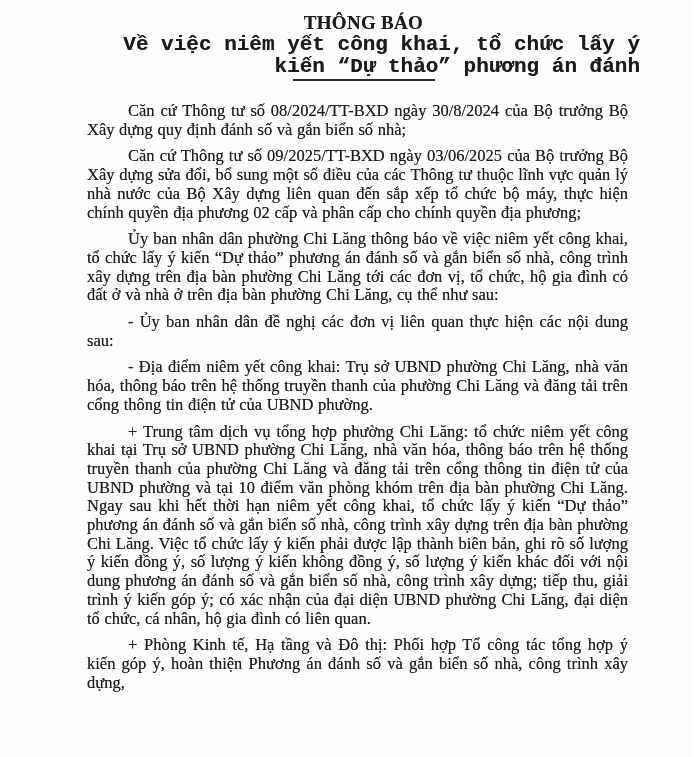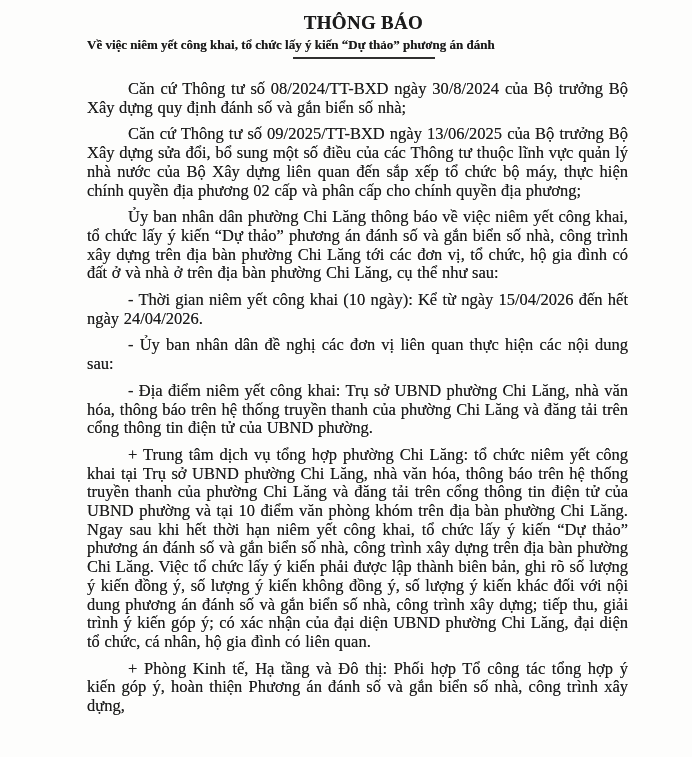--- a/index.html
+++ b/index.html
@@ -22,24 +22,25 @@
     padding: 12px 52px 0 87px; 
   }
   .doc-title {
     text-align: center;
     font-weight: bold;
     font-size: 19px;
     line-height: 22px;
     letter-spacing: 0.3px;
   }
   .doc-subtitle {
-    text-align: left;
+    text-align: right;
     font-weight: bold;
-    font-size: 13px;
+    font-size: 21px;
     line-height: 22px;
+    font-family: Liberation Mono, monospace;
   }
   .title-underline {
     width: 142px;
     height: 2px;
     background: #2f2f2f;
     margin: 1px auto 0 auto;
   }
   .doc-body {
     margin-top: 21px;
   }
@@ -59,23 +60,22 @@
   <div class="content">
 
     <div class="doc-title">THÔNG BÁO</div>
 
     <div class="doc-subtitle">Về việc niêm yết công khai, tổ chức lấy ý kiến “Dự thảo” phương án đánh</div>
 
     <div class="title-underline"></div>
 
     <div class="doc-body">
       <p>Căn cứ Thông tư số 08/2024/TT-BXD ngày 30/8/2024 của Bộ trưởng Bộ Xây dựng quy định đánh số và gắn biển số nhà;</p>
-      <p>Căn cứ Thông tư số 09/2025/TT-BXD ngày 13/06/2025 của Bộ trưởng Bộ Xây dựng sửa đổi, bổ sung một số điều của các Thông tư thuộc lĩnh vực quản lý nhà nước của Bộ Xây dựng liên quan đến sắp xếp tổ chức bộ máy, thực hiện chính quyền địa phương 02 cấp và phân cấp cho chính quyền địa phương;</p>
+      <p>Căn cứ Thông tư số 09/2025/TT-BXD ngày 03/06/2025 của Bộ trưởng Bộ Xây dựng sửa đổi, bổ sung một số điều của các Thông tư thuộc lĩnh vực quản lý nhà nước của Bộ Xây dựng liên quan đến sắp xếp tổ chức bộ máy, thực hiện chính quyền địa phương 02 cấp và phân cấp cho chính quyền địa phương;</p>
       <p>Ủy ban nhân dân phường Chi Lăng thông báo về việc niêm yết công khai, tổ chức lấy ý kiến “Dự thảo” phương án đánh số và gắn biển số nhà, công trình xây dựng trên địa bàn phường Chi Lăng tới các đơn vị, tổ chức, hộ gia đình có đất ở và nhà ở trên địa bàn phường Chi Lăng, cụ thể như sau:</p>
-      <p>- Thời gian niêm yết công khai (10 ngày): Kể từ ngày 15/04/2026 đến hết ngày 24/04/2026.</p>
       <p>- Ủy ban nhân dân đề nghị các đơn vị liên quan thực hiện các nội dung sau:</p>
       <p>- Địa điểm niêm yết công khai: Trụ sở UBND phường Chi Lăng, nhà văn hóa, thông báo trên hệ thống truyền thanh của phường Chi Lăng và đăng tải trên cổng thông tin điện tử của UBND phường.</p>
       <p>+ Trung tâm dịch vụ tổng hợp phường Chi Lăng: tổ chức niêm yết công khai tại Trụ sở UBND phường Chi Lăng, nhà văn hóa, thông báo trên hệ thống truyền thanh của phường Chi Lăng và đăng tải trên cổng thông tin điện tử của UBND phường và tại 10 điểm văn phòng khóm trên địa bàn phường Chi Lăng. Ngay sau khi hết thời hạn niêm yết công khai, tổ chức lấy ý kiến “Dự thảo” phương án đánh số và gắn biển số nhà, công trình xây dựng trên địa bàn phường Chi Lăng. Việc tổ chức lấy ý kiến phải được lập thành biên bản, ghi rõ số lượng ý kiến đồng ý, số lượng ý kiến không đồng ý, số lượng ý kiến khác đối với nội dung phương án đánh số và gắn biển số nhà, công trình xây dựng; tiếp thu, giải trình ý kiến góp ý; có xác nhận của đại diện UBND phường Chi Lăng, đại diện tổ chức, cá nhân, hộ gia đình có liên quan.</p>
       <p>+ Phòng Kinh tế, Hạ tầng và Đô thị: Phối hợp Tổ công tác tổng hợp ý kiến góp ý, hoàn thiện Phương án đánh số và gắn biển số nhà, công trình xây dựng,</p>
     </div>
 
   </div>
 </div>
 
 </body></html>

